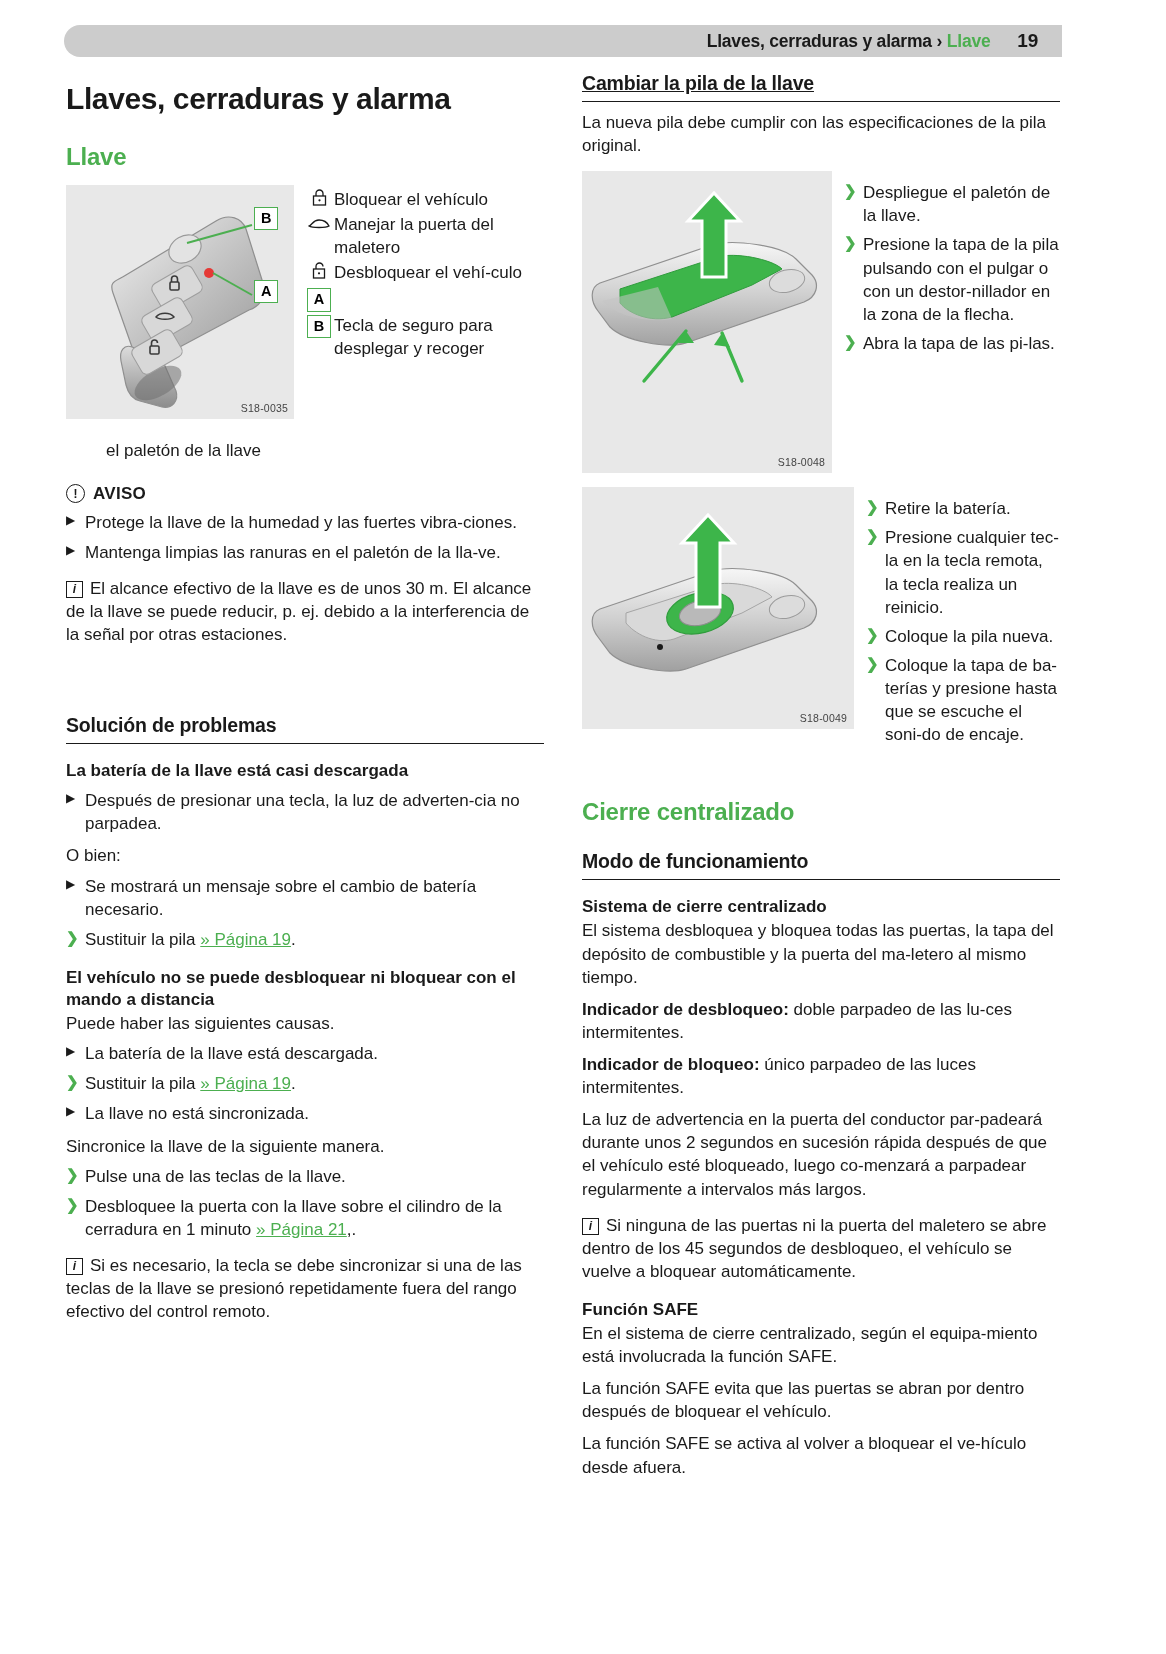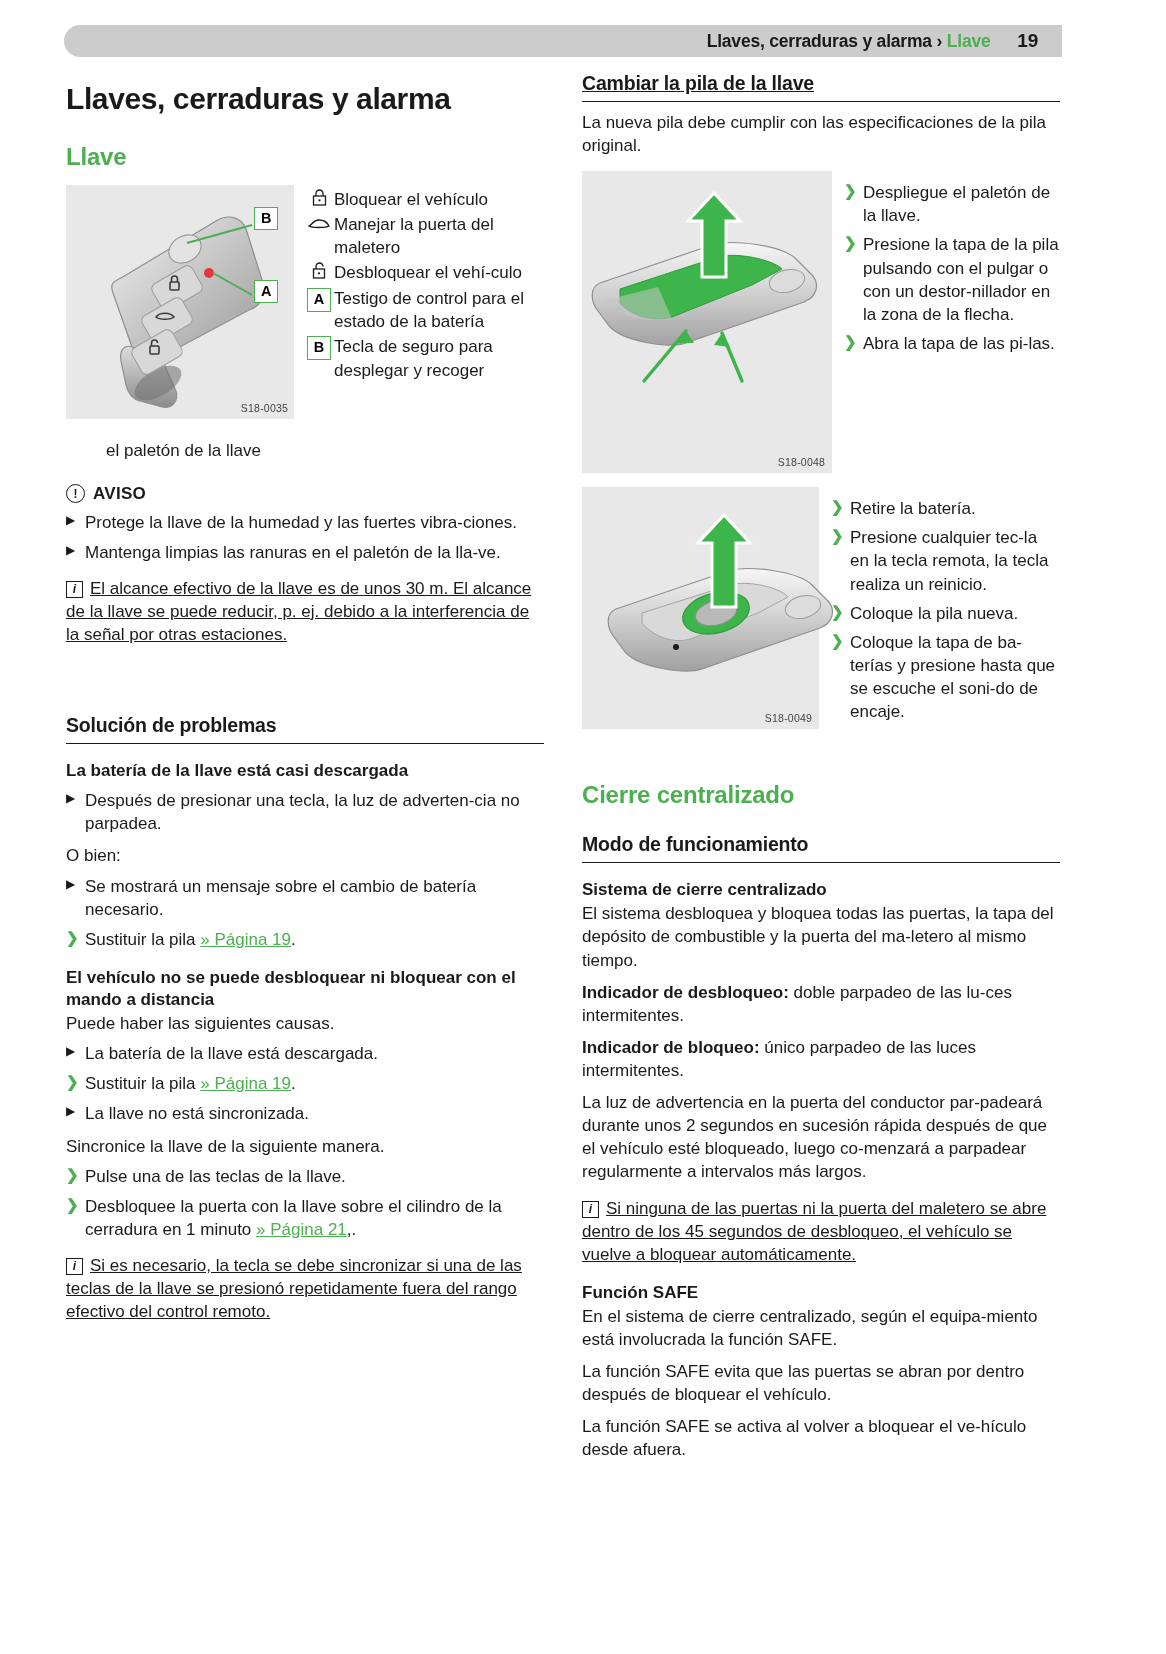--- a/index.html
+++ b/index.html
@@ -82,39 +82,39 @@
   .sym-warn{
     width:17px;height:17px;border:1.5px solid #1a1a1a;border-radius:50%;
     display:inline-flex;align-items:center;justify-content:center;
     font-size:12px;font-weight:bold;line-height:1;
   }
   .sym-info{
     display:inline-block;width:15px;height:15px;border:1.4px solid #1a1a1a;
     text-align:center;font-size:12px;line-height:14px;font-weight:bold;
     font-style:italic;
   }
-  .info-para{font-size:17px;line-height:1.36;margin-top:13px;text-indent:0;text-decoration:underline;}
+  .info-para{font-size:17px;line-height:1.36;margin-top:13px;text-indent:0;}
   .info-para .sym-info{margin-right:7px;position:relative;top:-1px;}
 
   
   ul.b{list-style:none;margin:0;padding:0;}
   ul.b li{
     display:flex;font-size:17px;line-height:1.36;margin-top:7px;
   }
   ul.b li .mk{flex:0 0 19px;}
   ul.b li .tx{flex:1;}
   .mk-tri{color:#1a1a1a;font-size:12px;line-height:1.65;}
   .mk-chev{color:#4caf50;font-size:15px;font-weight:bold;line-height:1.35;}
   .ln{color:#4caf50;}
 
   
   .rfig-row{display:flex;gap:12px;margin-top:14px;}
   .rfig-box{position:relative;flex:0 0 auto;background:#e8e8e8;}
   .rfig-1{width:250px;height:302px;}
-  .rfig-2{width:221px;height:242px;padding-left:16px;}
+  .rfig-2{width:272px;height:242px;}
   .rfig-code{
     position:absolute;right:7px;bottom:5px;font-size:10.5px;color:#444;
     letter-spacing:0.2px;
   }
   .rfig-list{flex:1;padding-top:4px;}
   .rfig-list ul.b li{margin-top:6px;}
   .spacer-lg{height:44px;}
   .spacer-md{height:26px;}
 </style>
 </head>
@@ -209,21 +209,20 @@
             <path d="M4 7 V4.5 a3.5 3.5 0 0 1 7 0" fill="none" stroke="#1a1a1a" stroke-width="1.3"></path>
             <circle cx="7" cy="11.3" r="1.1" fill="#1a1a1a"></circle>
           </svg>
         </div>
         <div class="legend-txt">Desbloquear el vehí-culo</div>
       </div>
       <div class="legend-item">
         <div class="legend-ico">
           <span class="letter-badge">A</span>
         </div>
-        <div class="legend-txt">Testigo de control para el estado de la batería</div>
       </div>
       <div class="legend-item">
         <div class="legend-ico">
           <span class="letter-badge">B</span>
         </div>
         <div class="legend-txt">Tecla de seguro para desplegar y recoger</div>
       </div>
     </div>
   </div>
 

